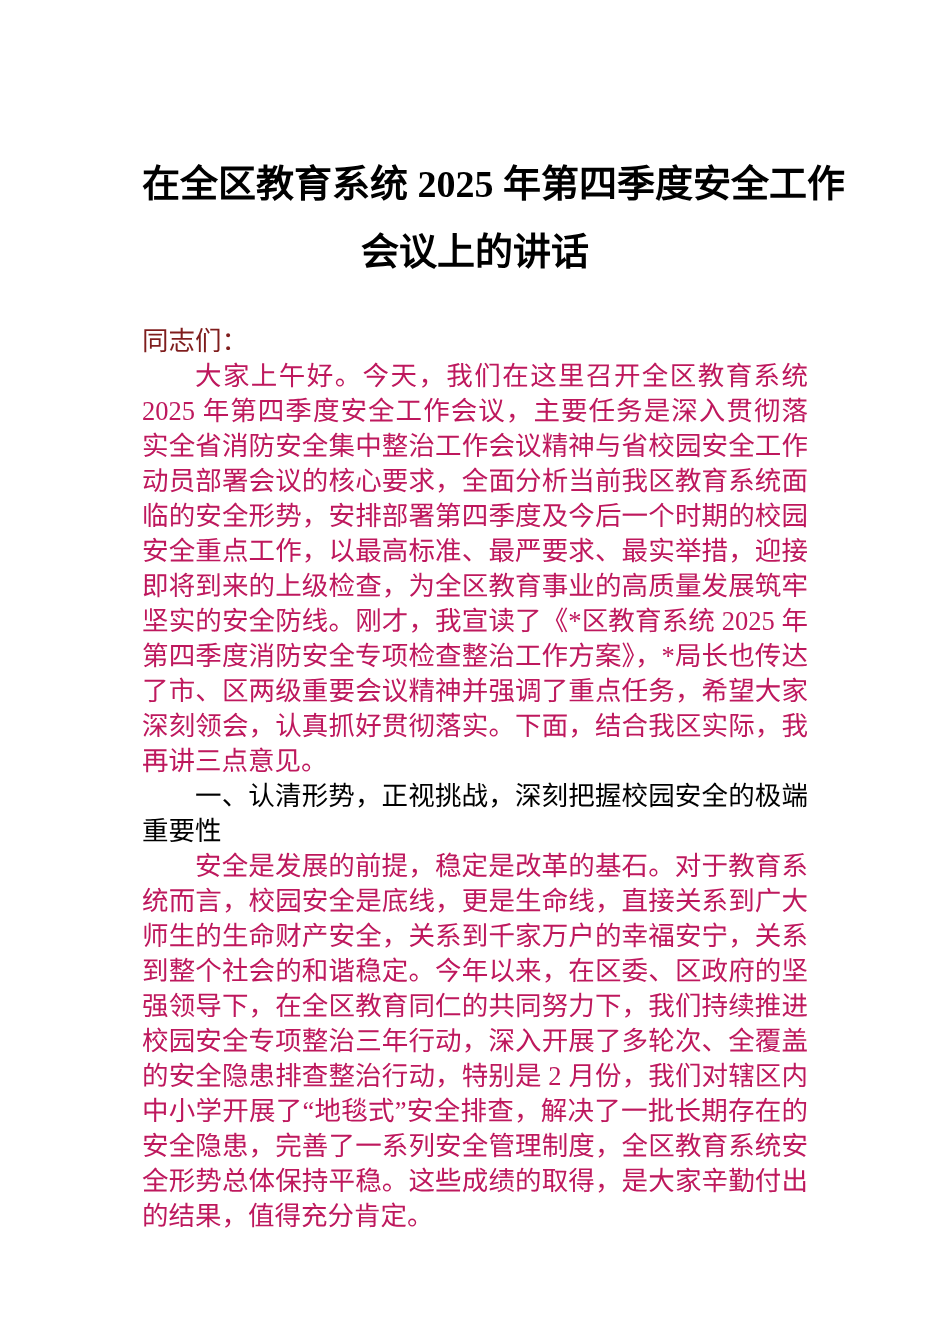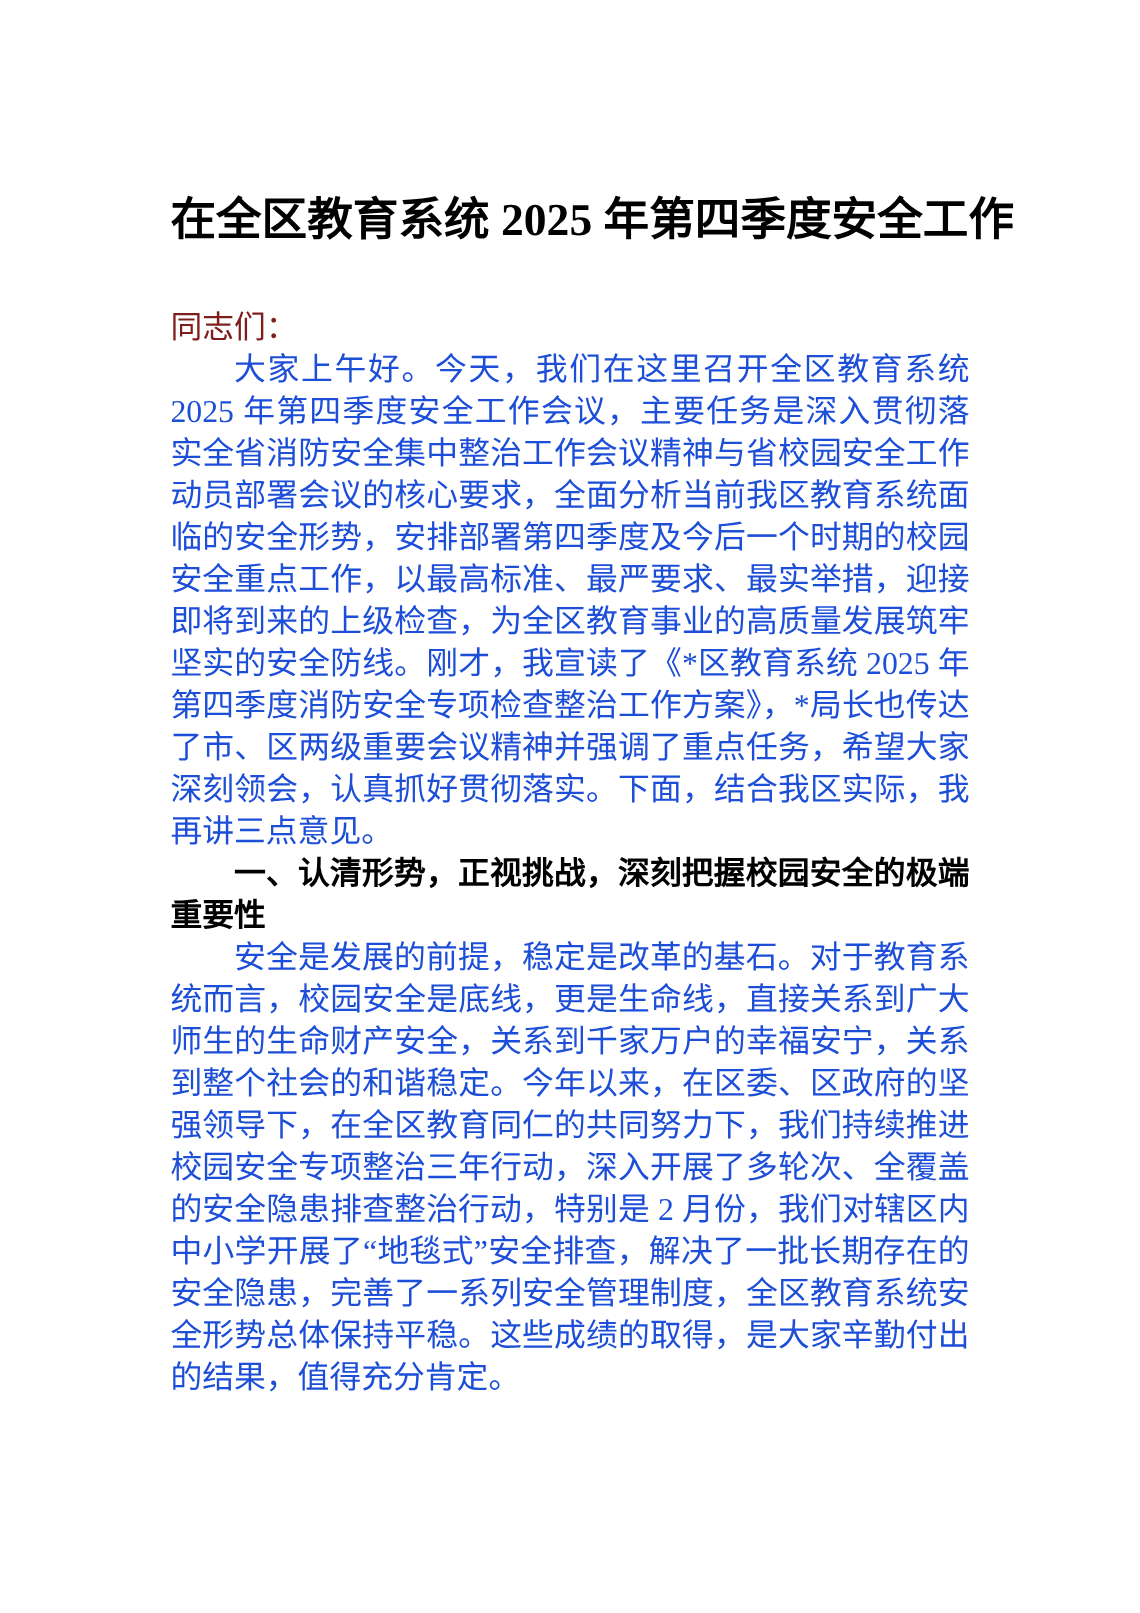--- a/index.html
+++ b/index.html
@@ -39,40 +39,41 @@
     line-height: 35px;
     text-align: left;
     color: #7f1d1d;
   }
   .body-para {
     margin: 0;
     font-size: 26.5px;
     line-height: 35px;
     text-align: justify;
     text-indent: 2em;
-    color: #1d4ed8;
+    color: #be185d;
   }
   .section-heading {
     margin: 0;
     font-size: 26.5px;
     line-height: 35px;
-    font-weight: bold;
+    font-weight: normal;
     text-align: justify;
     text-indent: 2em;
     color: #000000;
     font-family: "Liberation Sans", "DejaVu Sans", sans-serif;
   }
 </style>
 </head>
 <body>
 
 <div class="page">
 
   <h1 class="doc-title">
     <span class="title-line">在全区教育系统 2025 年第四季度安全工作</span>
+    <span class="title-line">会议上的讲话</span>
   </h1>
 
   <p class="salutation">同志们：</p>
 
   <p class="body-para">大家上午好。今天，我们在这里召开全区教育系统 2025 年第四季度安全工作会议，主要任务是深入贯彻落实全省消防安全集中整治工作会议精神与省校园安全工作动员部署会议的核心要求，全面分析当前我区教育系统面临的安全形势，安排部署第四季度及今后一个时期的校园安全重点工作，以最高标准、最严要求、最实举措，迎接即将到来的上级检查，为全区教育事业的高质量发展筑牢坚实的安全防线。刚才，我宣读了《*区教育系统 2025 年第四季度消防安全专项检查整治工作方案》，*局长也传达了市、区两级重要会议精神并强调了重点任务，希望大家深刻领会，认真抓好贯彻落实。下面，结合我区实际，我再讲三点意见。</p>
 
   <h2 class="section-heading">一、认清形势，正视挑战，深刻把握校园安全的极端重要性</h2>
 
   <p class="body-para">安全是发展的前提，稳定是改革的基石。对于教育系统而言，校园安全是底线，更是生命线，直接关系到广大师生的生命财产安全，关系到千家万户的幸福安宁，关系到整个社会的和谐稳定。今年以来，在区委、区政府的坚强领导下，在全区教育同仁的共同努力下，我们持续推进校园安全专项整治三年行动，深入开展了多轮次、全覆盖的安全隐患排查整治行动，特别是 2 月份，我们对辖区内中小学开展了“地毯式”安全排查，解决了一批长期存在的安全隐患，完善了一系列安全管理制度，全区教育系统安全形势总体保持平稳。这些成绩的取得，是大家辛勤付出的结果，值得充分肯定。</p>
 

